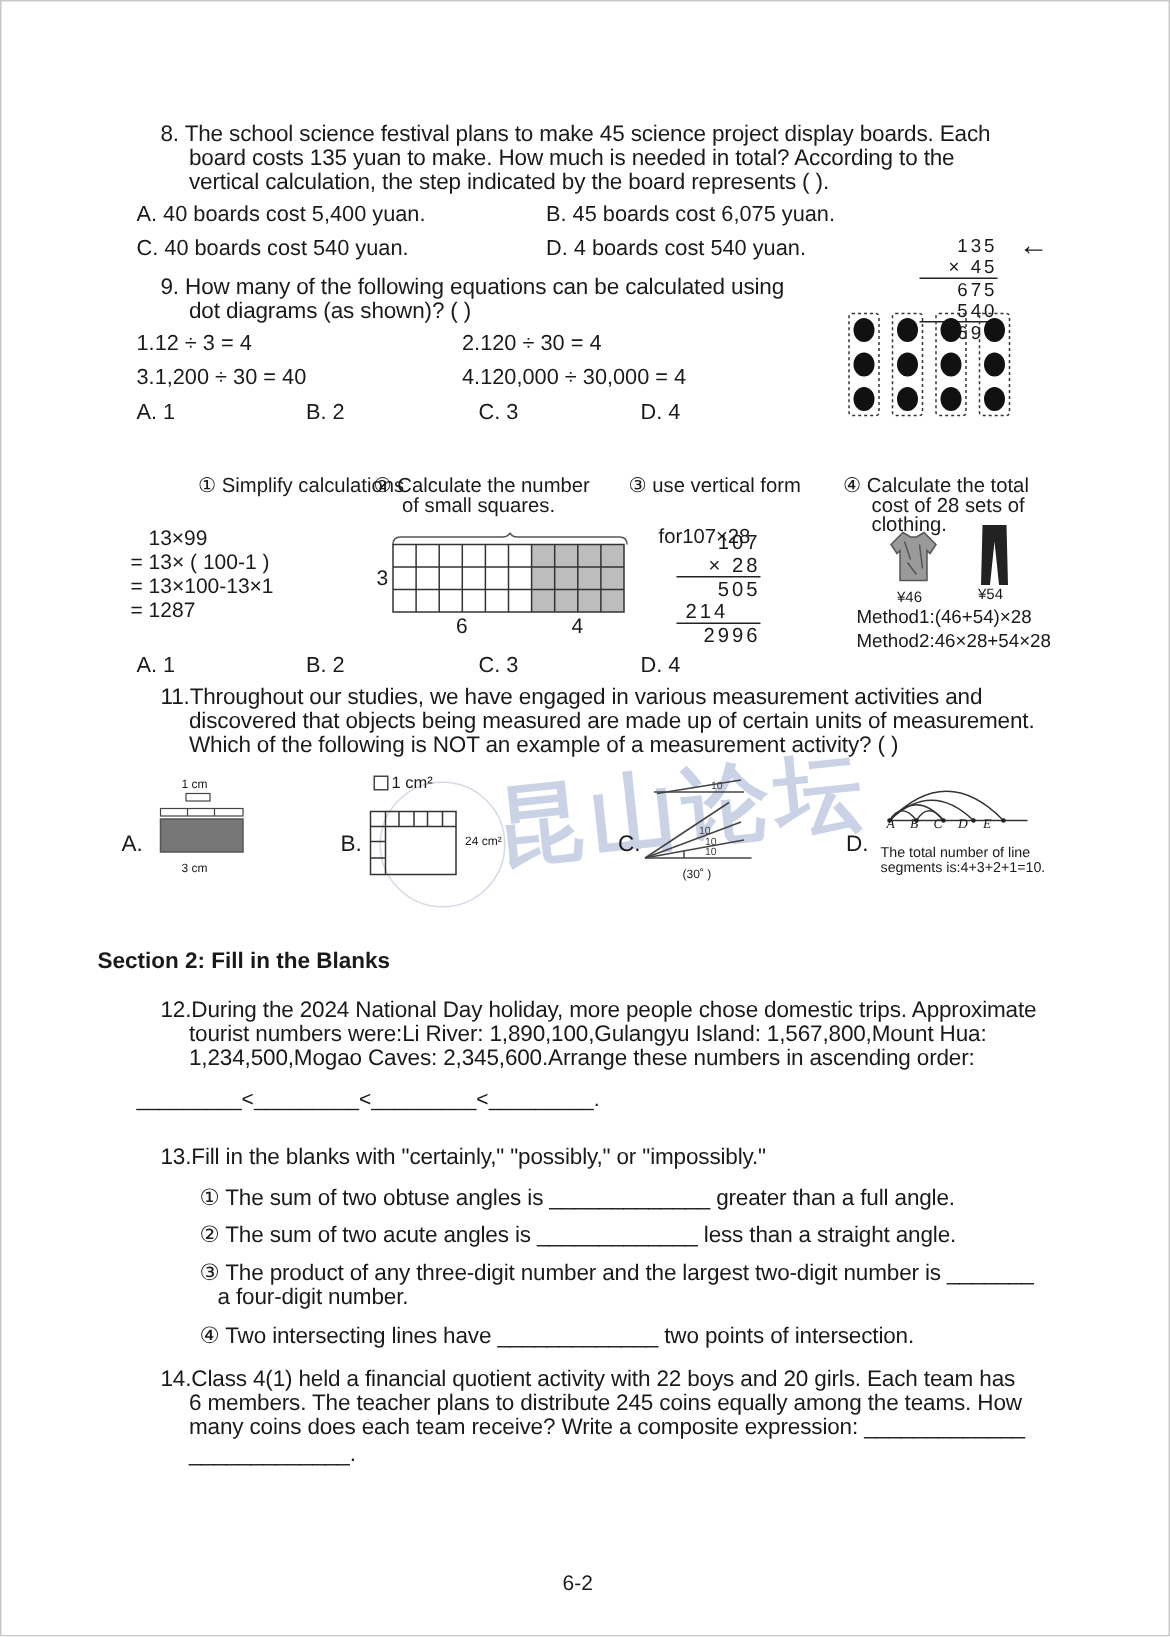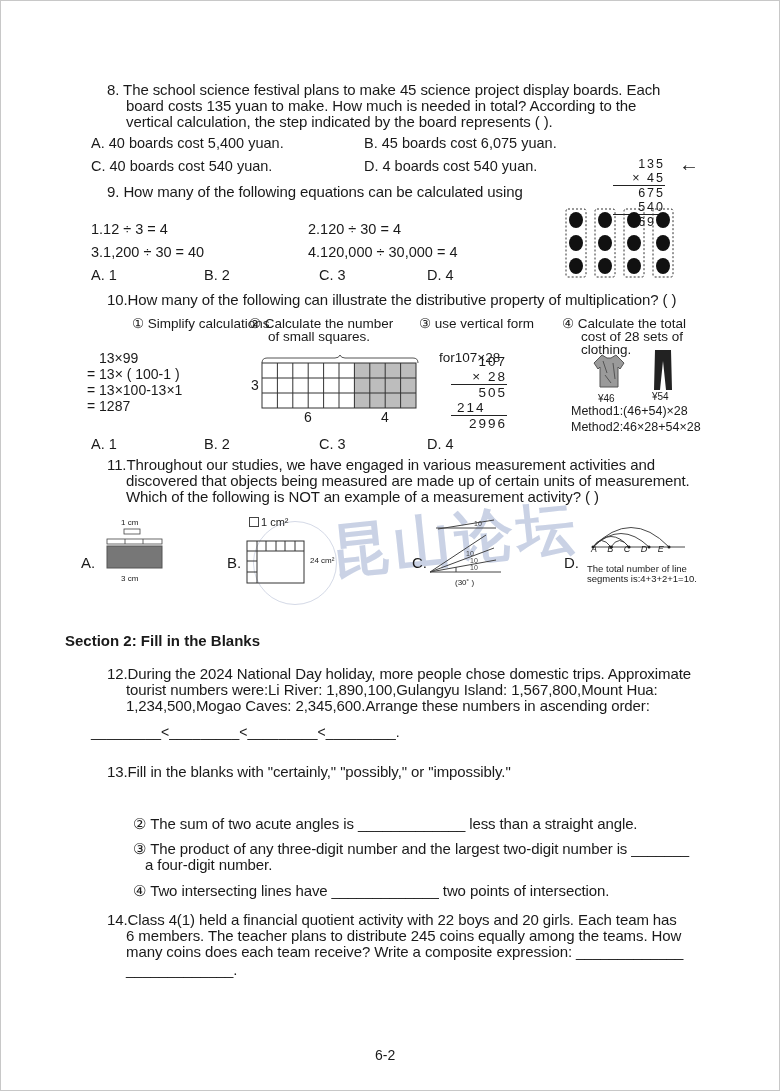--- a/index.html
+++ b/index.html
@@ -37,20 +37,21 @@
     <div class="mono">135</div>
     <div class="mono hr">× 45</div>
     <div class="mono">675</div>
     <div class="mono hr">540</div>
     <div class="mono">3697</div>
   </div>
   <div class="abs" style="left:678px; top:152px; font-size:20px;">←</div>
 
   <div class="abs q" style="left:62px; top:183px;">
     <span>9. How many of the following equations can be calculated using</span>
+    <span class="ind">dot diagrams (as shown)? (   )</span>
   </div>
   <div class="abs opt" style="left:90px; top:220px;">1.12 ÷ 3 = 4</div>
   <div class="abs opt" style="left:307px; top:220px;">2.120 ÷ 30 = 4</div>
   <div class="abs opt" style="left:90px; top:243px;">3.1,200 ÷ 30 = 40</div>
   <div class="abs opt" style="left:307px; top:243px;">4.120,000 ÷ 30,000 = 4</div>
   <div class="abs opt" style="left:90px; top:266px;">A. 1</div>
   <div class="abs opt" style="left:203px; top:266px;">B. 2</div>
   <div class="abs opt" style="left:318px; top:266px;">C. 3</div>
   <div class="abs opt" style="left:426px; top:266px;">D. 4</div>
   <svg class="abs" style="left:563px; top:206px;" width="110" height="72">
@@ -69,21 +70,20 @@
         <ellipse cx="41" cy="59" rx="7" ry="8"></ellipse>
       <ellipse cx="70" cy="13" rx="7" ry="8"></ellipse>
         <ellipse cx="70" cy="36" rx="7" ry="8"></ellipse>
         <ellipse cx="70" cy="59" rx="7" ry="8"></ellipse>
       <ellipse cx="99" cy="13" rx="7" ry="8"></ellipse>
         <ellipse cx="99" cy="36" rx="7" ry="8"></ellipse>
         <ellipse cx="99" cy="59" rx="7" ry="8"></ellipse>
     </g>
   </svg>
 
-  <div class="abs q" style="left:62px; top:291px;">10.How many of the following can illustrate the distributive property of multiplication? (   )</div>
   <div class="abs small" style="left:84px; top:316px;margin-left:47px;">① Simplify calculations</div>
   <div class="abs small" style="left:248px; top:316px;">
     <div>② Calculate the number</div>
     <div style="padding-left:19px;">of small squares.</div>
   </div>
   <div class="abs small" style="left:418px; top:316px;">
     <div>③ use vertical form</div>
     <div style="padding-left:20px; margin-top:21px;">for107×28</div>
   </div>
   <div class="abs small" style="left:561px; top:316px;">
@@ -210,21 +210,21 @@
       <path d="M4,33 Q42,-6 80,33"></path>
     </g>
     <g fill="#222">
         <circle cx="4" cy="33" r="1.5"></circle>
         <circle cx="22" cy="33" r="1.5"></circle>
         <circle cx="40" cy="33" r="1.5"></circle>
         <circle cx="60" cy="33" r="1.5"></circle>
         <circle cx="80" cy="33" r="1.5"></circle>
       </g>
   </svg>
-  <div class="abs" style="left:590px; top:543px; font-size:9px; font-style:italic; font-family:Liberation Sans, sans-serif; word-spacing:8px;">
+  <div class="abs" style="left:590px; top:543px; font-size:9px; font-style:italic; font-family:Liberation Serif, serif; word-spacing:8px;">
     <span>A</span>
     <span>B</span>
     <span>C</span>
     <span>D</span>
     <span>E</span>
   </div>
   <div class="abs" style="left:586px; top:563px; font-size:9.5px; line-height:10px;">
     <div>The total number of line</div>
     <div>segments is:4+3+2+1=10.</div>
   </div>
@@ -232,20 +232,21 @@
   <div class="abs section" style="left:64px; top:631px;">Section 2: Fill in the Blanks</div>
 
   <div class="abs q" style="left:62px; top:665px;">
     <span>12.During the 2024 National Day holiday, more people chose domestic trips. Approximate</span>
     <span class="ind">tourist numbers were:Li River: 1,890,100,Gulangyu Island: 1,567,800,Mount Hua:</span>
     <span class="ind">1,234,500,Mogao Caves: 2,345,600.Arrange these numbers in ascending order:</span>
   </div>
   <div class="abs" style="left:90px; top:723px; font-size:14px;">_________&lt;_________&lt;_________&lt;_________.</div>
 
   <div class="abs q" style="left:62px; top:763px;text-align:right;">13.Fill in the blanks with "certainly," "possibly," or "impossibly."</div>
+  <div class="abs q" style="left:88px; top:790px;">① The sum of two obtuse angles is _____________ greater than a full angle.</div>
   <div class="abs q" style="left:88px; top:815px;">② The sum of two acute angles is _____________ less than a straight angle.</div>
   <div class="abs q" style="left:88px; top:840px;">
     <div>③ The product of any three-digit number and the largest two-digit number is _______</div>
     <div style="padding-left:12px;">a four-digit number.</div>
   </div>
   <div class="abs q" style="left:88px; top:882px;">④ Two intersecting lines have _____________ two points of intersection.</div>
 
   <div class="abs q" style="left:62px; top:911px;">
     <span>14.Class 4(1) held a financial quotient activity with 22 boys and 20 girls. Each team has</span>
     <span class="ind">6 members. The teacher plans to distribute 245 coins equally among the teams. How</span>

